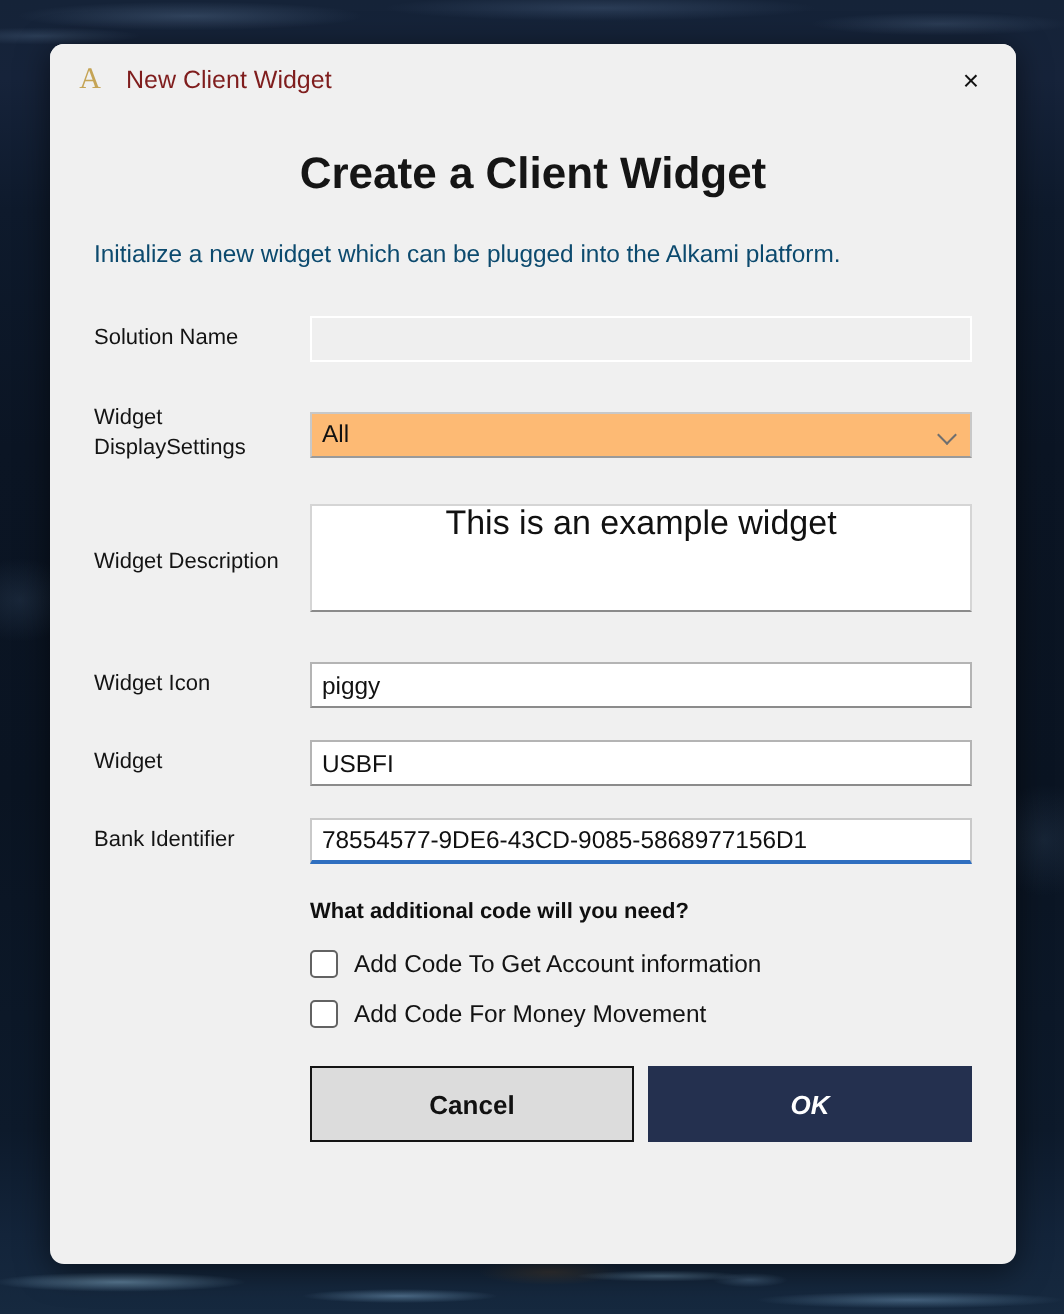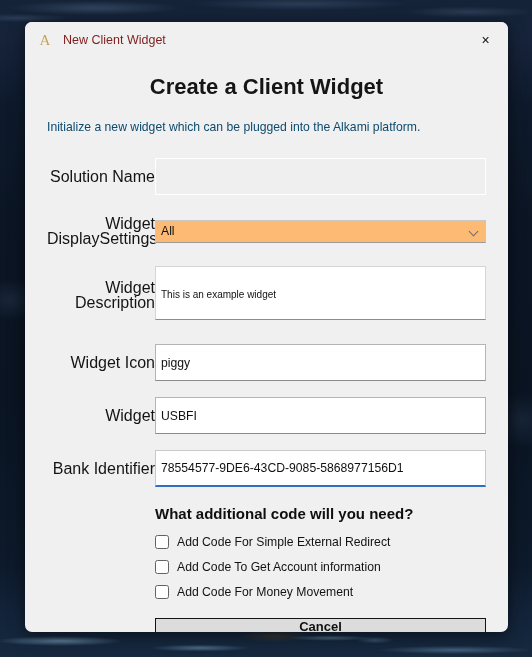--- a/index.html
+++ b/index.html
@@ -117,33 +117,32 @@
   .form {
     margin-top: 24px;
   }
   .row {
     display: flex;
     align-items: center;
   }
   .label {
     width: 108px;
     flex: 0 0 108px;
-    font-size: 16px;
+    font-size: 11px;
     color: #141414;
     line-height: 15px;
-    text-align: right;
   }
   .field {
     flex: 1 1 auto;
   }
 
   .inp {
     box-sizing: border-box;
     width: 100%;
-    height: 37px;
+    height: 23px;
     border: 1px solid #b4b4b4;
     border-bottom: 1px solid #8b8b8b;
     background: #ffffff;
     font-family: "Liberation Sans", sans-serif;
     font-size: 12.2px;
     color: #111;
     padding: 0 5px;
     outline: none;
     border-radius: 0;
   }
@@ -157,26 +156,27 @@
     border-bottom: 2px solid #2f6fc0;
   }
   .textarea {
     box-sizing: border-box;
     width: 100%;
     height: 54px;
     border: 1px solid #d5d5d5;
     border-bottom: 1px solid #8b8b8b;
     background: #fff;
     font-family: "Liberation Sans", sans-serif;
-    font-size: 10px;
-    color: #111;
-    padding: 20px 5px;
+    font-size: 17px;
+    color: #111;
+    padding: 1px 5px;
     resize: none;
     outline: none;
     line-height: 15px;
+    text-align: center;
   }
   .select-wrap {
     position: relative;
     height: 23px;
   }
   .select-box {
     box-sizing: border-box;
     width: 100%;
     height: 23px;
     border: 1px solid #c8c8c8;
@@ -207,21 +207,21 @@
   .gap-a { height: 21px; }
   .gap-b { height: 20px; }
   .gap-c { height: 16px; }
 
   
   .extra {
     margin-left: 108px;
     margin-top: 18px;
   }
   .extra-head {
-    font-size: 15px;
+    font-size: 11px;
     font-weight: bold;
     color: #0f0f0f;
     margin-bottom: 13px;
   }
   .cb-row {
     display: flex;
     align-items: center;
     margin-bottom: 11px;
   }
   .cb {
@@ -237,21 +237,20 @@
     font-size: 12.2px;
     color: #131313;
   }
 
   
   .buttons {
     margin-left: 108px;
     margin-top: 19px;
     display: flex;
     gap: 7px;
-    flex-direction: column;
   }
   .btn {
     height: 36px;
     flex: 1 1 0;
     font-family: "Liberation Sans", sans-serif;
     font-size: 13px;
     font-weight: bold;
     cursor: default;
     display: flex;
     align-items: center;
@@ -345,24 +344,20 @@
         <div class="field">
           <input class="inp focused" type="text" autofocus="" value="78554577-9DE6-43CD-9085-5868977156D1" style="">
         </div>
       </div>
 
     </div>
 
     <div class="extra">
       <div class="extra-head">What additional code will you need?</div>
 
-      <div class="cb-row">
-        <span class="cb"></span>
-        <span class="cb-label">Add Code For Simple External Redirect</span>
-      </div>
 
       <div class="cb-row">
         <span class="cb"></span>
         <span class="cb-label">Add Code To Get Account information</span>
       </div>
 
       <div class="cb-row">
         <span class="cb"></span>
         <span class="cb-label">Add Code For Money Movement</span>
       </div>

